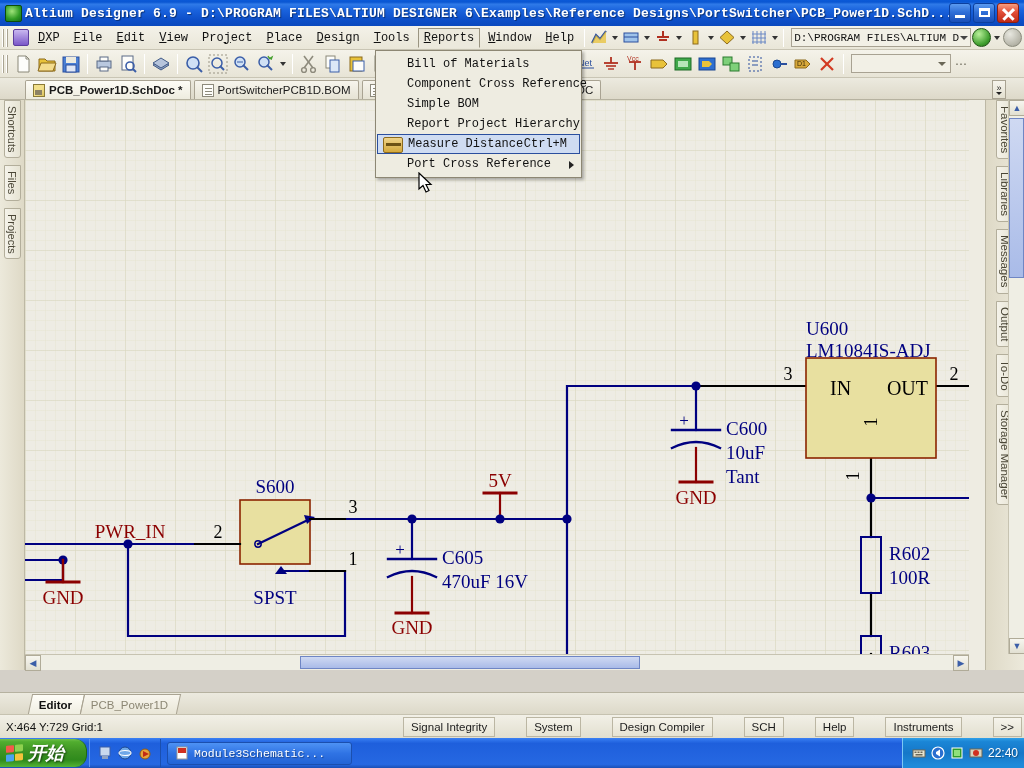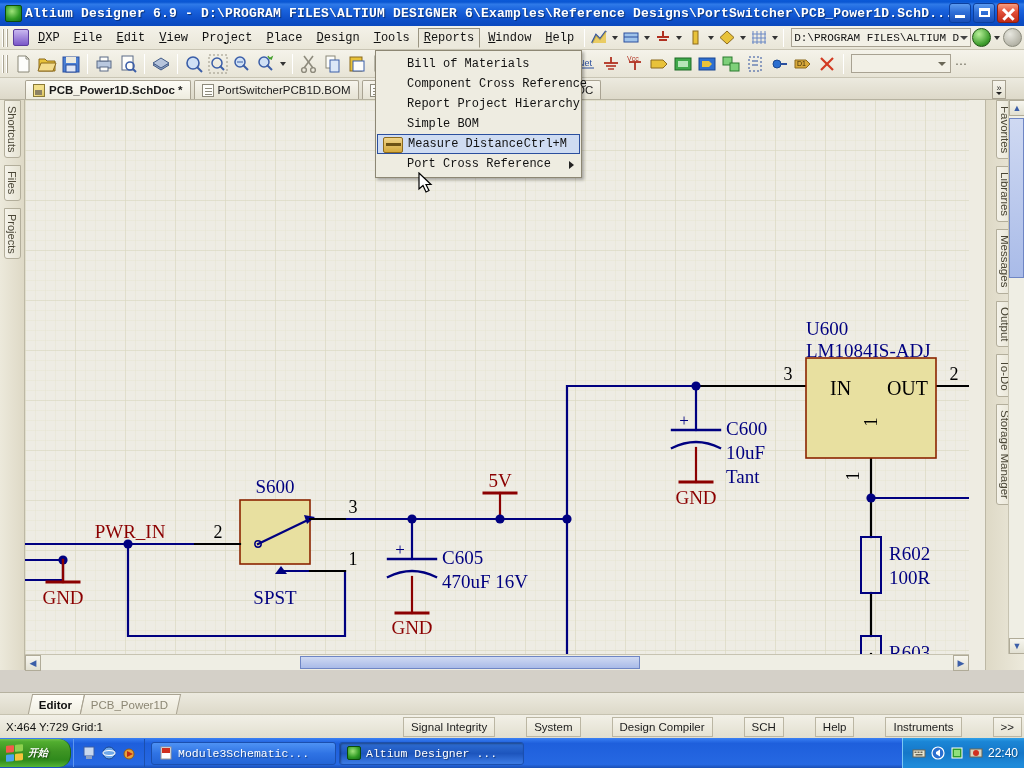--- a/index.html
+++ b/index.html
@@ -183,21 +183,21 @@
   
   .taskbar{
     position:absolute;left:0;top:738px;width:1024px;height:30px;
     background:linear-gradient(to bottom,#3c81f3 0%,#2b6fe8 9%,#1e5fdc 18%,#2668e2 88%,#1a4fb5 100%);
     display:flex;align-items:center;
   }
   .startbtn{
     height:28px;margin:1px 0 1px 0;padding:0 22px 0 6px;display:flex;align-items:center;gap:5px;
     background:linear-gradient(to bottom,#6fc04a 0%,#51ad2f 10%,#3d9423 45%,#2f8a1c 75%,#54b434 100%);
     border-radius:0 12px 12px 0;border-right:1px solid #1f6a12;
-    color:#fff;font-family:"Liberation Sans",sans-serif;font-size:10px;font-weight:bold;font-style:italic;
+    color:#fff;font-family:"Liberation Sans",sans-serif;font-size:18px;font-weight:bold;font-style:italic;
     text-shadow:1px 1px 2px rgba(0,0,0,.55);
   }
   .win-logo{width:17px;height:16px;display:grid;grid-template-columns:1fr 1fr;grid-template-rows:1fr 1fr;gap:1.5px;transform:skewY(-6deg);}
   .win-logo i{display:block;border-radius:1px;}
   .win-logo i:nth-child(1){background:#f45a4b;} .win-logo i:nth-child(2){background:#8fd14f;}
   .win-logo i:nth-child(3){background:#4aa3f0;} .win-logo i:nth-child(4){background:#f5c33b;}
   .ql{display:flex;align-items:center;gap:4px;padding:0 7px;height:28px;
     border-left:1px solid #5d96ee;border-right:1px solid #1b4fae;margin-left:2px;}
   .ql .qi{width:16px;height:16px;border-radius:2px;}
   .tasks{display:flex;align-items:center;gap:3px;padding-left:6px;}
@@ -732,24 +732,20 @@
           </svg></span>
     </div>
     <div class="tasks">
       <div class="taskbtn">
         <span class="ti">
           <svg width="14" height="14" viewBox="0 0 14 14">
               <rect x="2" y="1" width="10" height="12" fill="#fff" stroke="#999"></rect>
               <rect x="3" y="2" width="8" height="5" fill="#d03020"></rect>
             </svg></span>
         <span>Module3Schematic...</span>
-      </div>
-      <div class="taskbtn active">
-        <span class="ti" style="background:radial-gradient(circle at 40% 35%,#9fe37a,#2f9b23 60%,#15681b);border:1px solid #0b4c0b;"></span>
-        <span>Altium Designer ...</span>
       </div>
     </div>
     <div class="tray">
       <span class="tri">
         <svg width="14" height="14" viewBox="0 0 14 14">
             <rect x="1" y="4" width="12" height="7" fill="#e8e4d0" stroke="#6a6757"></rect>
             <g fill="#6a6757">
               <rect x="2.5" y="5.5" width="2" height="1.5"></rect>
               <rect x="5.5" y="5.5" width="2" height="1.5"></rect>
               <rect x="8.5" y="5.5" width="2" height="1.5"></rect>
@@ -777,24 +773,24 @@
 
   <div class="dropdown">
     <div class="gutter"></div>
     <div class="mi">
       <span>Bill of Materials</span>
     </div>
     <div class="mi">
       <span>Component Cross Reference</span>
     </div>
     <div class="mi">
+      <span>Simple BOM</span>
+    </div>
+    <div class="mi">
       <span>Report Project Hierarchy</span>
-    </div>
-    <div class="mi">
-      <span>Simple BOM</span>
     </div>
     <div class="mi sel">
       <span class="mico"></span>
       <span>Measure Distance</span>
       <span class="acc">Ctrl+M</span>
     </div>
     <div class="mi">
       <span>Port Cross Reference</span>
       <span class="submore"></span>
     </div>

